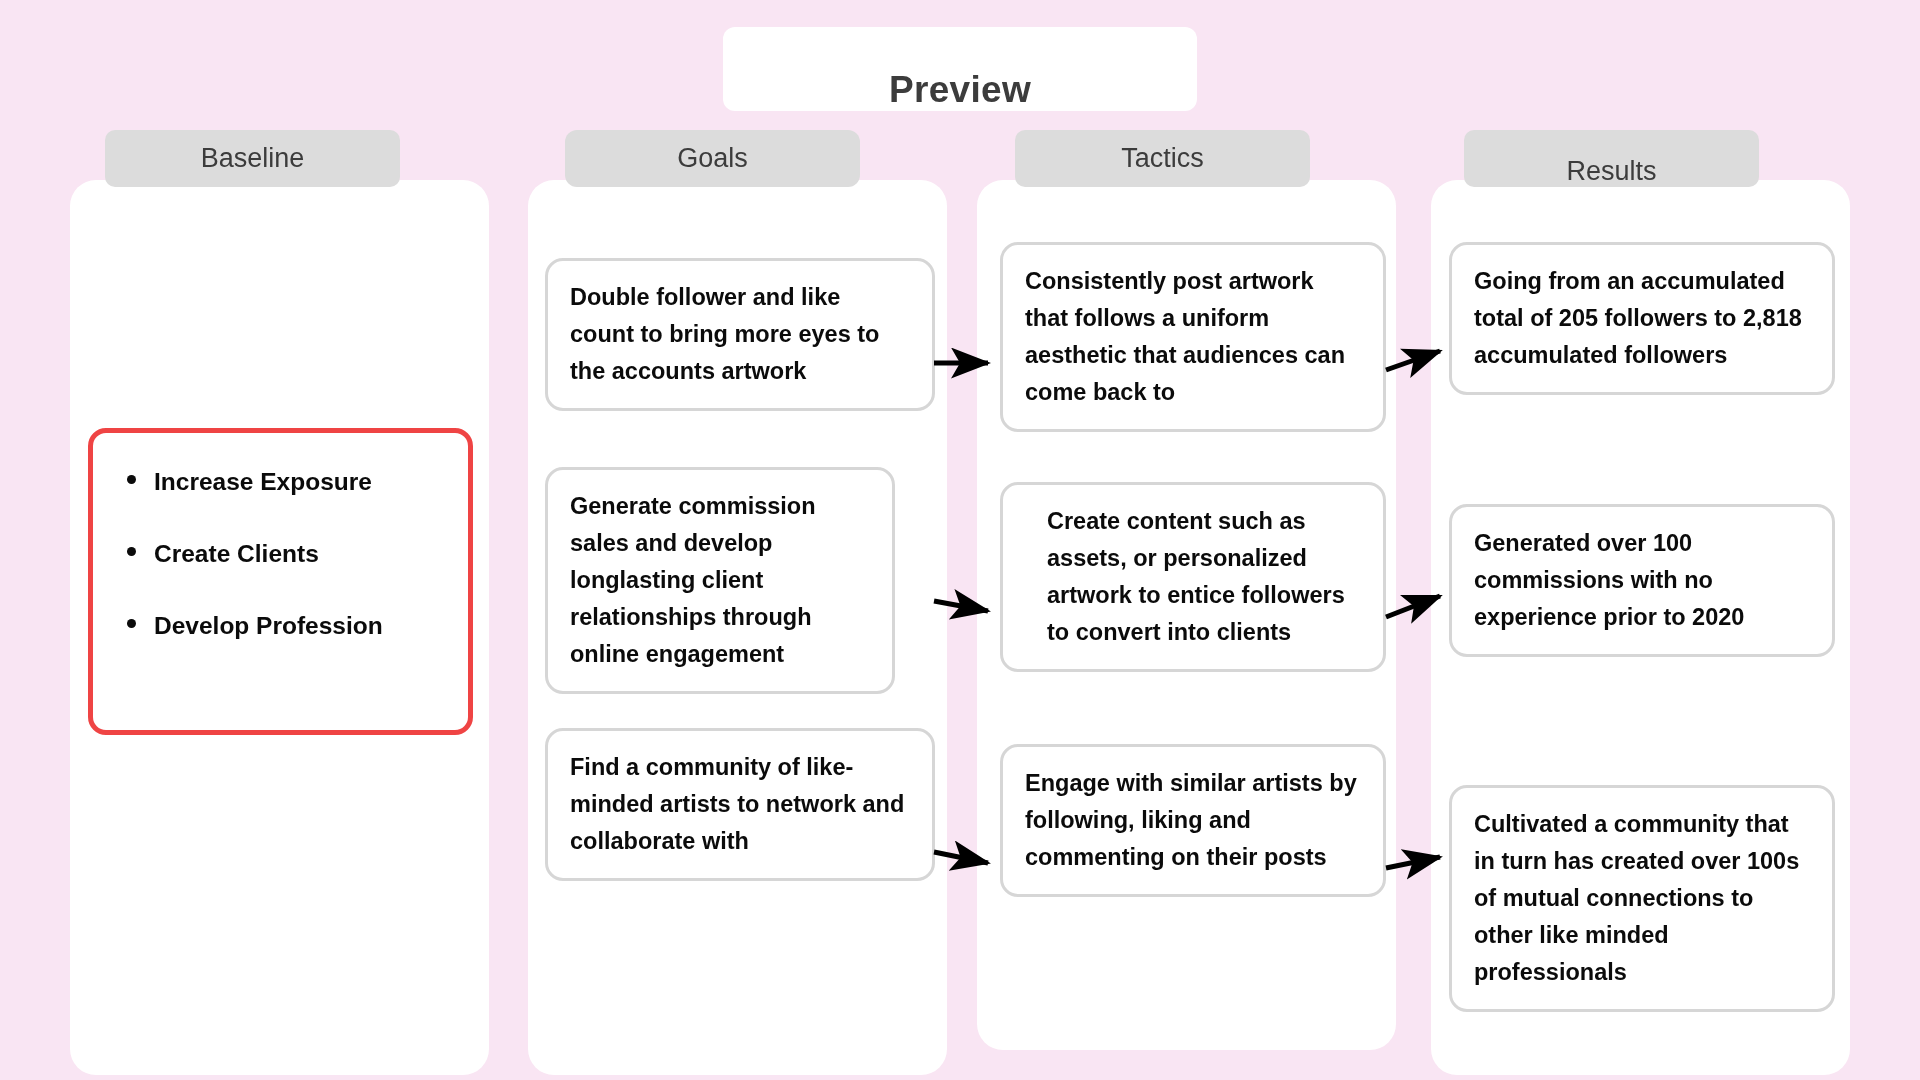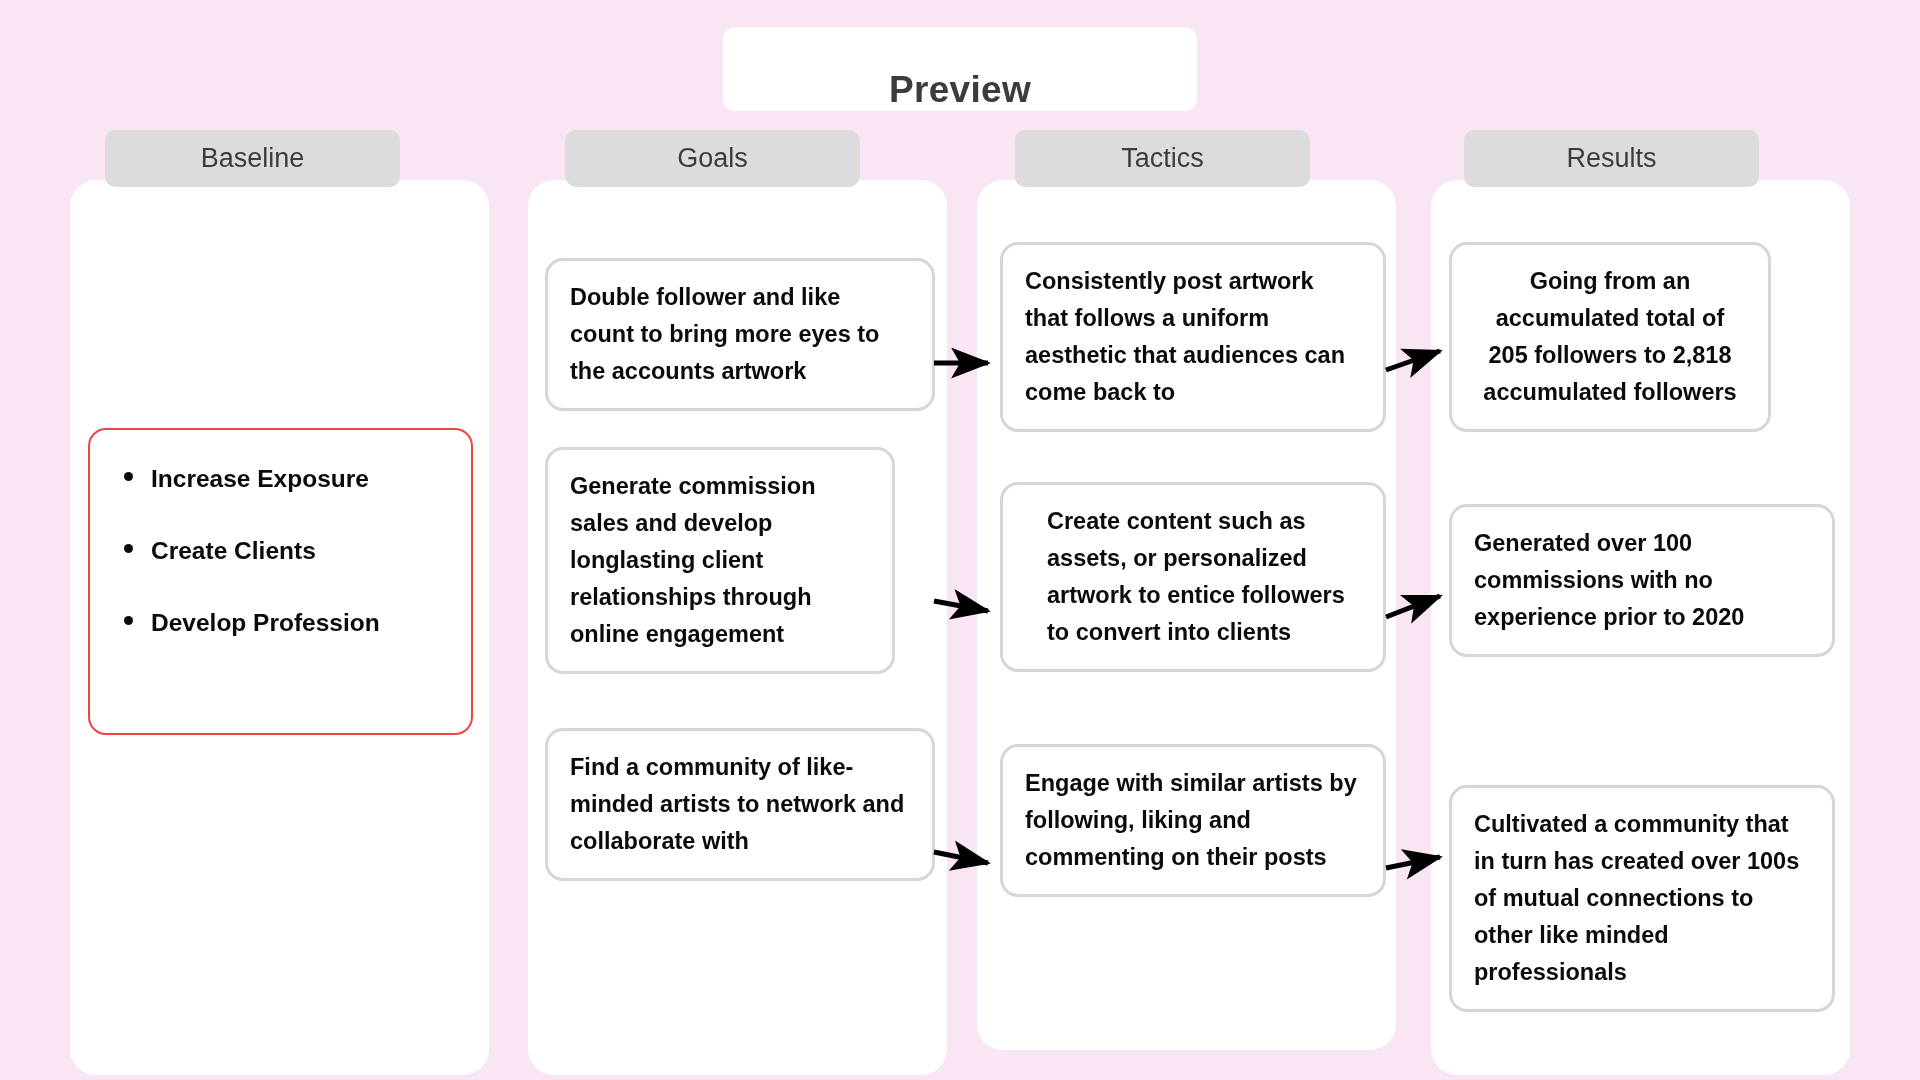--- a/index.html
+++ b/index.html
@@ -70,21 +70,21 @@
     z-index: 5;
   }
   .col-header .col-header-text {
     font-size: 27px;
     font-weight: 500;
     color: #3c3c3c;
   }
   .col-header.h-0 { left: 105px;  }
   .col-header.h-1 { left: 565px; border-radius: 12px;  }
   .col-header.h-2 { left: 1015px; }
-  .col-header.h-3 { left: 1464px; }
+  .col-header.h-3 { left: 1464px; align-items: flex-end; }
 
   
   .card {
     position: absolute;
     background: #ffffff;
     border: 3px solid #d6d6d6;
     border-radius: 18px;
     padding: 18px 22px;
     z-index: 4;
   }
@@ -97,21 +97,21 @@
   }
 
   
   .bullet-card {
     position: absolute;
     left: 88px;
     top: 298px;
     width: 385px;
     height: 307px;
     background: #ffffff;
-    border: 2px solid #ef4444;
+    border: 5px solid #ef4444;
     border-radius: 18px;
     padding: 34px 20px 34px 16px;
     z-index: 4;
   }
   .bullet-card ul { list-style: none; }
   .bullet-card li {
     display: flex;
     align-items: baseline;
     margin-bottom: 42px;
   }
@@ -129,30 +129,30 @@
   }
   .bullet-card .bullet-label {
     font-size: 24.5px;
     font-weight: 600;
     color: #0b0b0b;
     line-height: 30px;
   }
 
   
   .g1 { left: 545px;  top: 128px; width: 390px; }
-  .g2 { left: 545px;  top: 317px; width: 350px; }
+  .g2 { left: 545px;  top: 337px; width: 350px; }
   .g3 { left: 545px;  top: 598px; width: 390px; }
 
   
   .t1 { left: 1000px; top: 112px; width: 386px; }
   .t2 { left: 1000px; top: 352px; width: 386px; padding-left: 44px; }
   .t3 { left: 1000px; top: 614px; width: 386px; }
 
   
-  .r1 { left: 1449px; top: 112px; width: 322px; text-align: center; }
+  .r1 { left: 1449px; top: 112px; width: 386px; }
   .r2 { left: 1449px; top: 374px; width: 386px; }
   .r3 { left: 1449px; top: 626px; width: 386px; margin-top: 29px; }
 
   
   .arrow-layer {
     position: absolute;
     left: 0; top: 0;
     width: 1920px;
     height: 950px;
     pointer-events: none;

